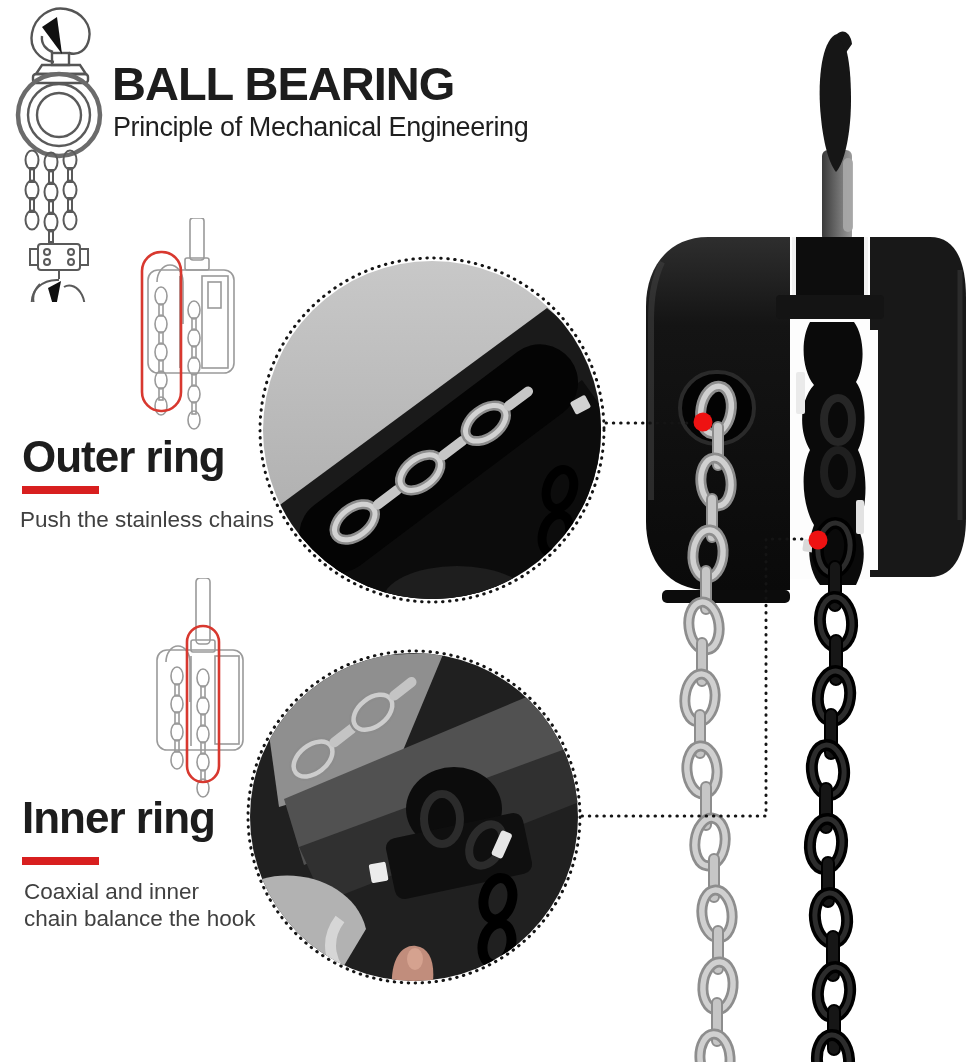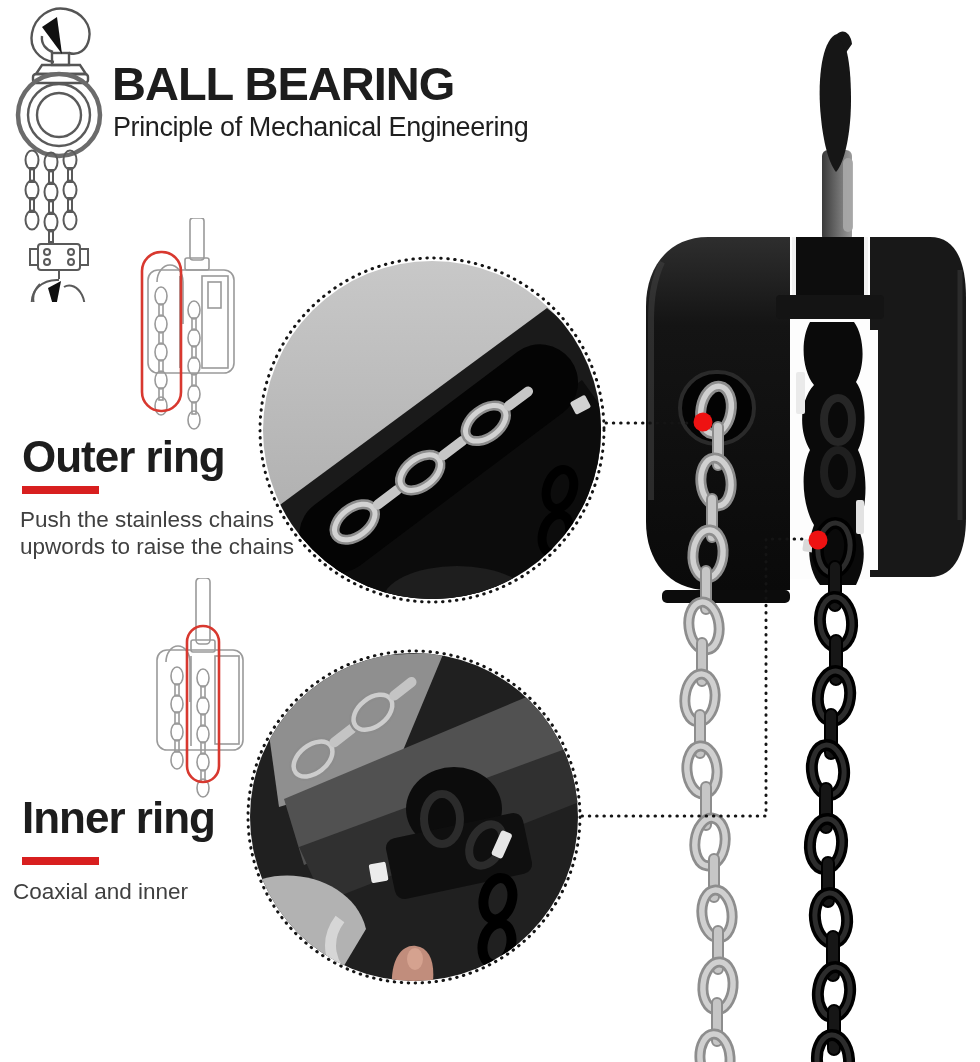--- a/index.html
+++ b/index.html
@@ -13,21 +13,21 @@
   .subtitle{left:113px;top:112px;font-size:27px;font-weight:400;letter-spacing:-0.4px;white-space:nowrap;color:#1f1f1f;}
   
   .ring-heading{font-size:44px;font-weight:700;letter-spacing:-1px;white-space:nowrap;}
   .h-outer{left:22px;top:420px;margin-top:12px;}
   .h-inner{left:22px;top:793px;}
   .ring-underline{width:77px;height:8px;background:var(--accent-red,#d81f1f);}
   .u-outer{left:22px;top:486px;}
   .u-inner{left:22px;top:857px;}
   .ring-body{font-size:22.5px;line-height:27px;color:#404040;}
   .b-outer{left:20px;top:506px;}
-  .b-inner{left:13px;top:878px;}
+  .b-inner{left:24px;top:878px;}
   svg{display:block;}
 </style>
 </head>
 <body>
 
 <div class="canvas">
 
   <svg class="abs" style="left:2px;top:2px;" width="120" height="300" viewBox="0 0 120 300">
     <g fill="none" stroke="#555" stroke-width="2.4">
       <path d="M52,60 C37,58 27,46 30,31 C33,15 48,4 64,7 C80,10 90,23 87,37 C85,48 76,54 67,51"></path>
@@ -105,21 +105,20 @@
         <rect x="62" y="184" width="4" height="12"></rect>
       <ellipse cx="64" cy="202" rx="6" ry="9"></ellipse>
     </g>
     <rect x="12" y="34" width="39" height="159" rx="19" fill="none" stroke="var(--highlight-red,#d8382f)" stroke-width="2.6"></rect>
   </svg>
 
   <div class="abs ring-heading h-outer">Outer ring</div>
   <div class="abs ring-underline u-outer"></div>
   <div class="abs ring-body b-outer">
     <div>Push the stainless chains</div>
-    <div>upwords to raise the chains</div>
   </div>
 
   <svg class="abs" style="left:252px;top:250px;" width="360" height="360" viewBox="0 0 360 360">
     <defs>
       <clipPath id="c1">
           <circle cx="180" cy="180" r="169"></circle>
         </clipPath>
       <linearGradient id="g1" x1="0" y1="0" x2="0" y2="1">
         <stop offset="0" stop-color="#c9c9c9"></stop>
           <stop offset="1" stop-color="#a8a8a8"></stop>
@@ -178,20 +177,21 @@
         <rect x="56" y="192" width="4" height="12"></rect>
       <ellipse cx="58" cy="210" rx="6" ry="9"></ellipse>
     </g>
     <rect x="42" y="48" width="32" height="156" rx="16" fill="none" stroke="var(--highlight-red,#d8382f)" stroke-width="2.6"></rect>
   </svg>
 
   <div class="abs ring-heading h-inner">Inner ring</div>
   <div class="abs ring-underline u-inner"></div>
   <div class="abs ring-body b-inner">
     <div>Coaxial and inner</div>
+    <div>chain balance the hook</div>
   </div>
 
   <svg class="abs" style="left:244px;top:647px;" width="340" height="340" viewBox="0 0 340 340">
     <defs>
         <clipPath id="c2">
           <circle cx="170" cy="170" r="164"></circle>
         </clipPath>
       </defs>
     <g clip-path="url(#c2)">
       <rect width="340" height="340" fill="#202020"></rect>

